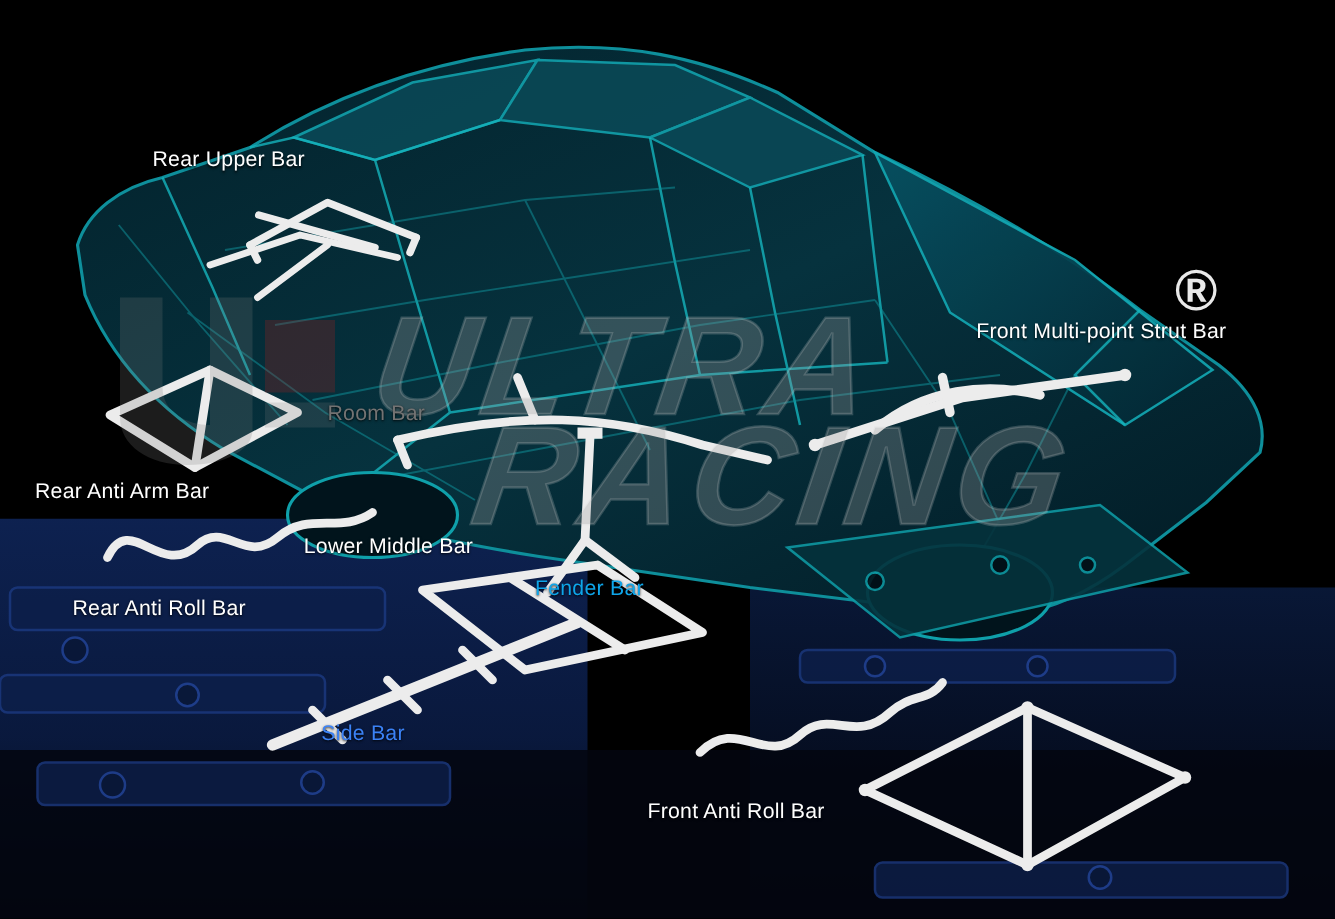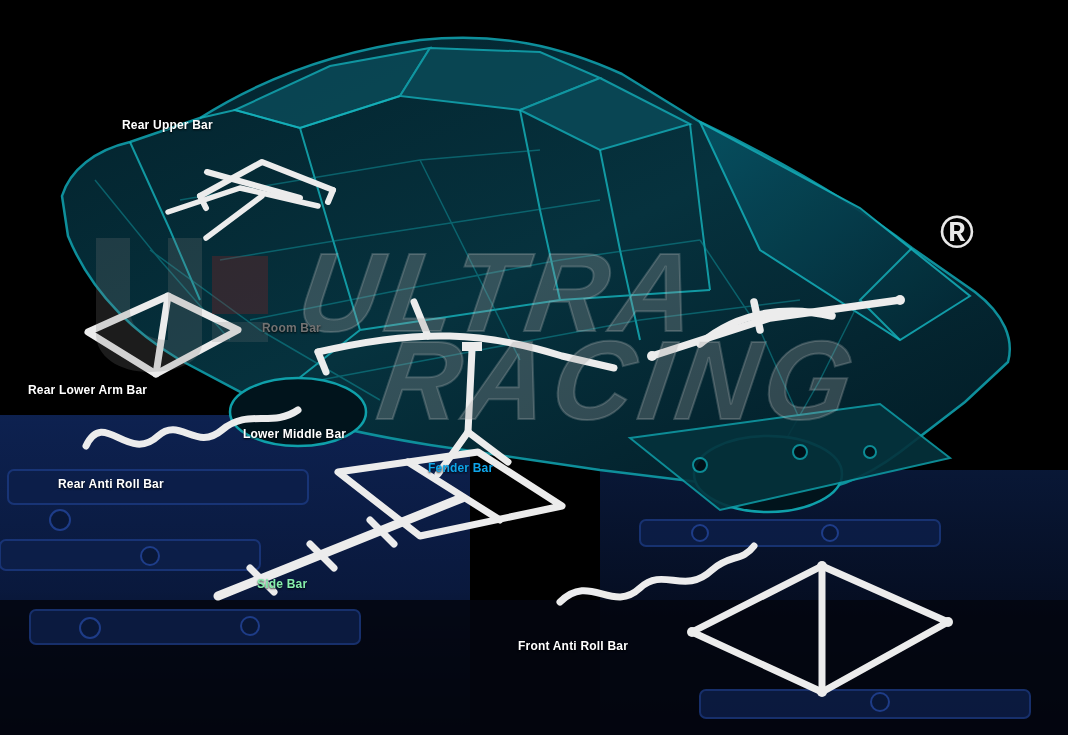--- a/index.html
+++ b/index.html
@@ -6,22 +6,22 @@
   .stage{
     position:relative;
     width:1068px;height:735px;
     background:#000;
     overflow:hidden;
     font-family:"Liberation Sans",sans-serif;
   }
   .art{position:absolute;inset:0;}
   .label{
     position:absolute;
-    font-weight:bold;
-    font-size:12px;
+    font-weight:normal;
+    font-size:17px;
     color:#fff;
     white-space:nowrap;
     text-shadow:0 1px 2px rgba(0,0,0,.9);
     letter-spacing:.2px;
   }
   .reg-mark{
     position:absolute;
     left:940px;top:205px;
     font-size:46px;
     font-weight:bold;
@@ -227,27 +227,28 @@
     <div class="wm-line wm-racing">RACING</div>
   </div>
 
   <div class="reg-mark">®</div>
 
   <div class="label" style="left: 122px; top: 118px; color: rgb(255, 255, 255);">Rear Upper Bar</div>
 
 
   <div class="label" style="left: 262px; top: 321px; color: #737373;">Room Bar</div>
 
-  <div class="label" style="left: 28px; top: 383px; color: rgb(255, 255, 255);">Rear Lower Arm Bar</div>
+  <div class="label" style="left: 28px; top: 383px; color: rgb(255, 255, 255);">Rear Anti Arm Bar</div>
 
   <div class="label" style="left: 243px; top: 427px; color: rgb(255, 255, 255);">Lower Middle Bar</div>
 
   <div class="label" style="left: 36px; top: 477px; color: rgb(255, 255, 255); margin-left: 22px;">Rear Anti Roll Bar</div>
 
   <div class="label" style="left: 428px; top: 461px; color: #0ea5e9;">Fender Bar</div>
 
-  <div class="label" style="left: 257px; top: 577px; color: #86efac; text-align: right;">Side Bar</div>
+  <div class="label" style="left: 257px; top: 577px; color: #3b82f6; text-align: right;">Side Bar</div>
 
   <div class="label" style="left: 478px; top: 639px; color: rgb(255, 255, 255); margin-left: 40px;">Front Anti Roll Bar</div>
 
+  <div class="label" style="left: 781px; top: 255px; color: rgb(255, 255, 255);">Front Multi-point Strut Bar</div>
 
 
 </div>
 
 </body></html>

